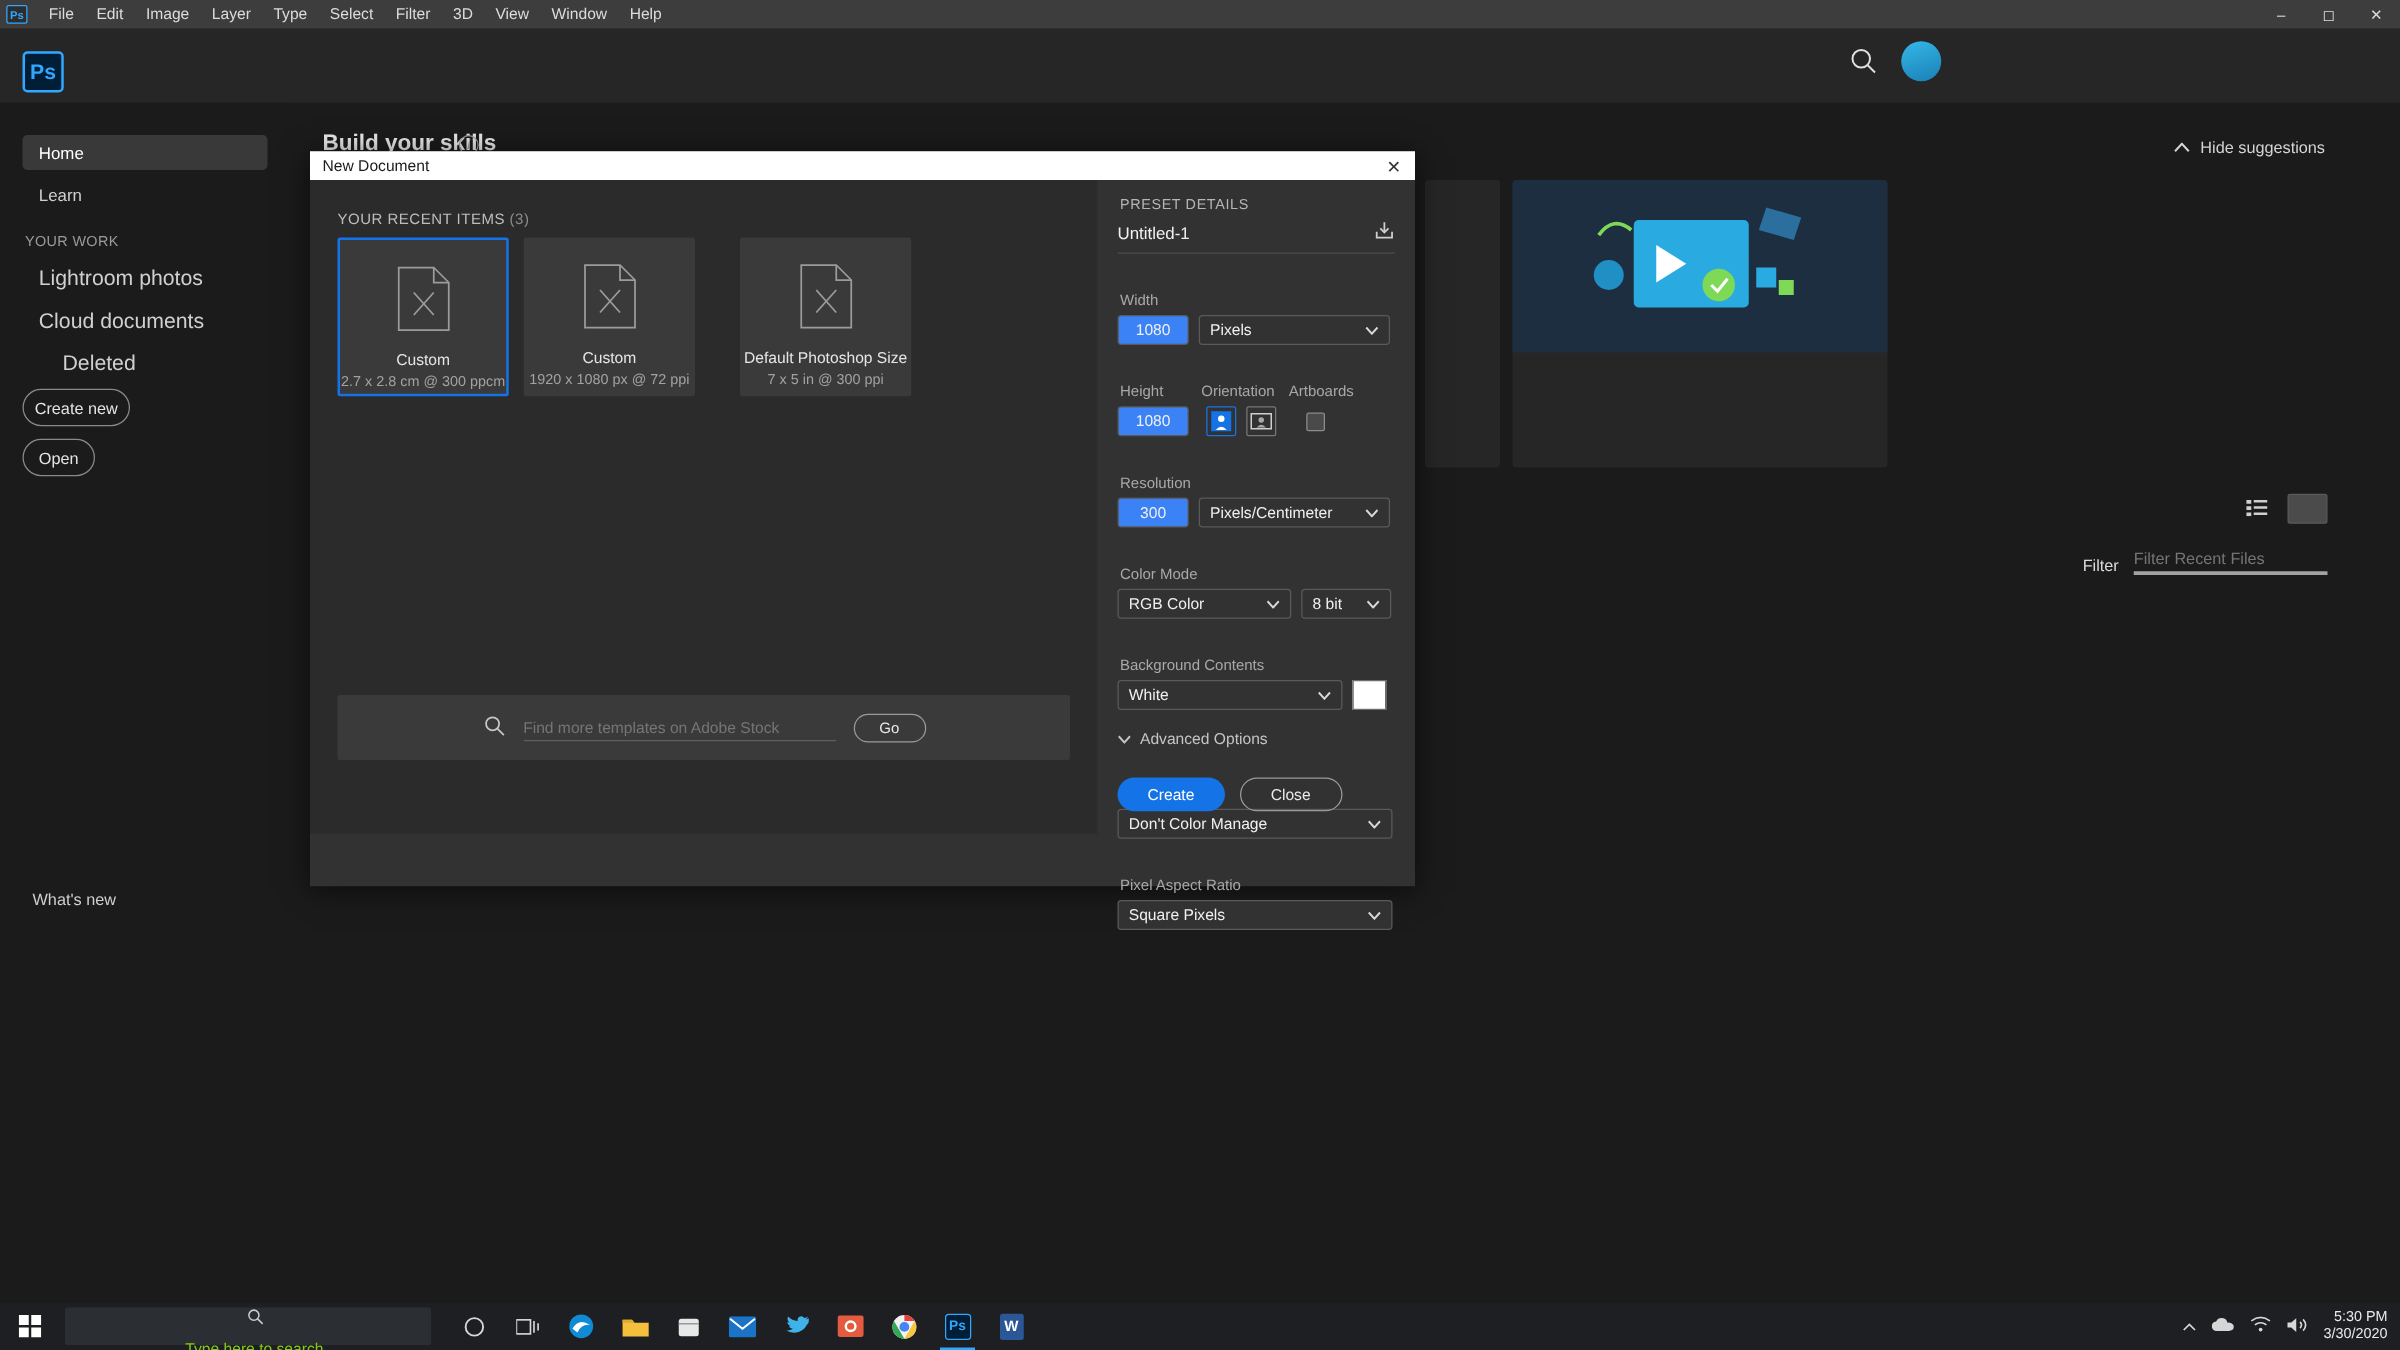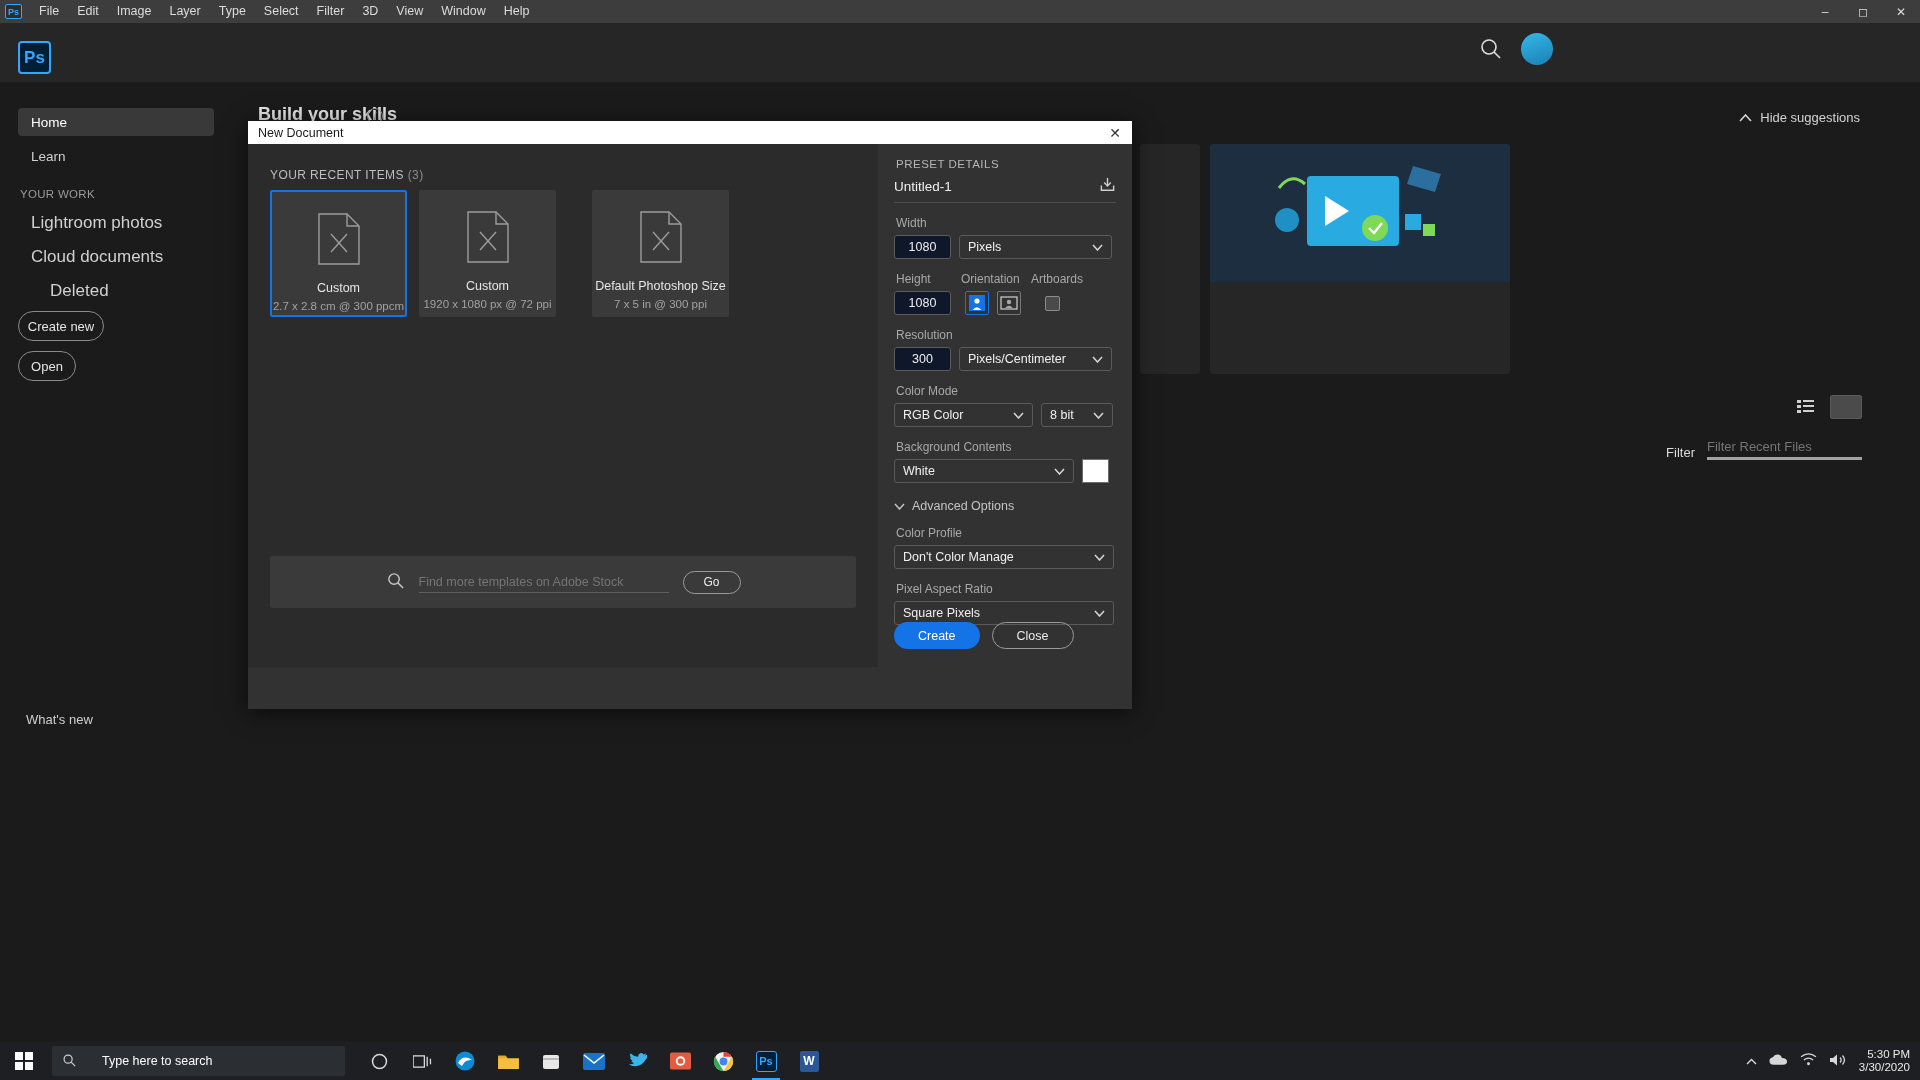--- a/index.html
+++ b/index.html
@@ -145,24 +145,24 @@
     color:#eaeaea; font-size:12px; cursor:pointer; font-family:"Liberation Sans", sans-serif;
   }
 
   
   .pd-head{ font-size:11.5px; color:#b5b5b5; letter-spacing:.5px; margin:2px 0 6px 2px; }
   .name-row{ display:flex; align-items:center; border-bottom:1px solid #4b4b4b; padding-bottom:6px; }
   .name-inp{
     flex:1; background:transparent; border:none; color:#f0f0f0; font-size:13.5px; outline:none;
     font-family:"Liberation Sans", sans-serif;
   }
-  .fld-lbl{ font-size:12px; color:#a8a8a8; margin:13px 0 5px 2px; }
+  .fld-lbl{ font-size:12px; color:#a8a8a8; margin:30px 0 5px 2px; }
   .row{ display:flex; gap:8px; align-items:center; }
   .num{
-    width:57px; height:24px; background:#0f172a; border:1px solid #5a5a5a; border-radius:3px;
+    width:57px; height:24px; background:#3b82f6; border:1px solid #5a5a5a; border-radius:3px;
     color:#f0f0f0; font-size:12.5px; text-align:center; outline:none;
     font-family:"Liberation Sans", sans-serif;
   }
   .sel{
     height:24px; background:#323232; border:1px solid #5a5a5a; border-radius:3px;
     color:#f0f0f0; font-size:12.5px; padding:0 22px 0 8px; display:flex; align-items:center;
     position:relative; cursor:pointer;
   }
   .sel .chev{ position:absolute; right:8px; top:50%; transform:translateY(-50%); }
   .orient-btn{
@@ -184,21 +184,21 @@
   .btn.ghost{ background:transparent; color:#eaeaea; border:1px solid #9a9a9a; }
 
   
   .taskbar{
     position:absolute; left:0; bottom:0; width:1920px; height:38px; background:#1d1f22;
     display:flex; align-items:center;
   }
   .start{ width:48px; height:38px; display:flex; align-items:center; justify-content:center; }
   .tb-search{
     width:293px; height:30px; background:#2b2f33; border-radius:2px; margin-left:4px;
-    display:flex; align-items:center; padding-left:10px; gap:26px; color:#ffffff; font-size:12.5px;
+    display:flex; align-items:center; padding-left:10px; gap:9px; color:#84cc16; font-size:12.5px;flex-direction:column;
   }
   .tb-icons{ display:flex; align-items:center; gap:3px; margin-left:14px; }
   .tb-ico{ width:40px; height:38px; display:flex; align-items:center; justify-content:center; position:relative; }
   .tb-ico.active::after{
     content:''; position:absolute; bottom:0; left:6px; width:28px; height:2px; background:#31a8ff;
   }
   .tray{ position:absolute; right:0; display:flex; align-items:center; gap:12px; padding-right:10px; height:38px; }
   .clock{ text-align:right; font-size:11.5px; color:#eaeaea; line-height:13px; }
 </style>
 </head>

